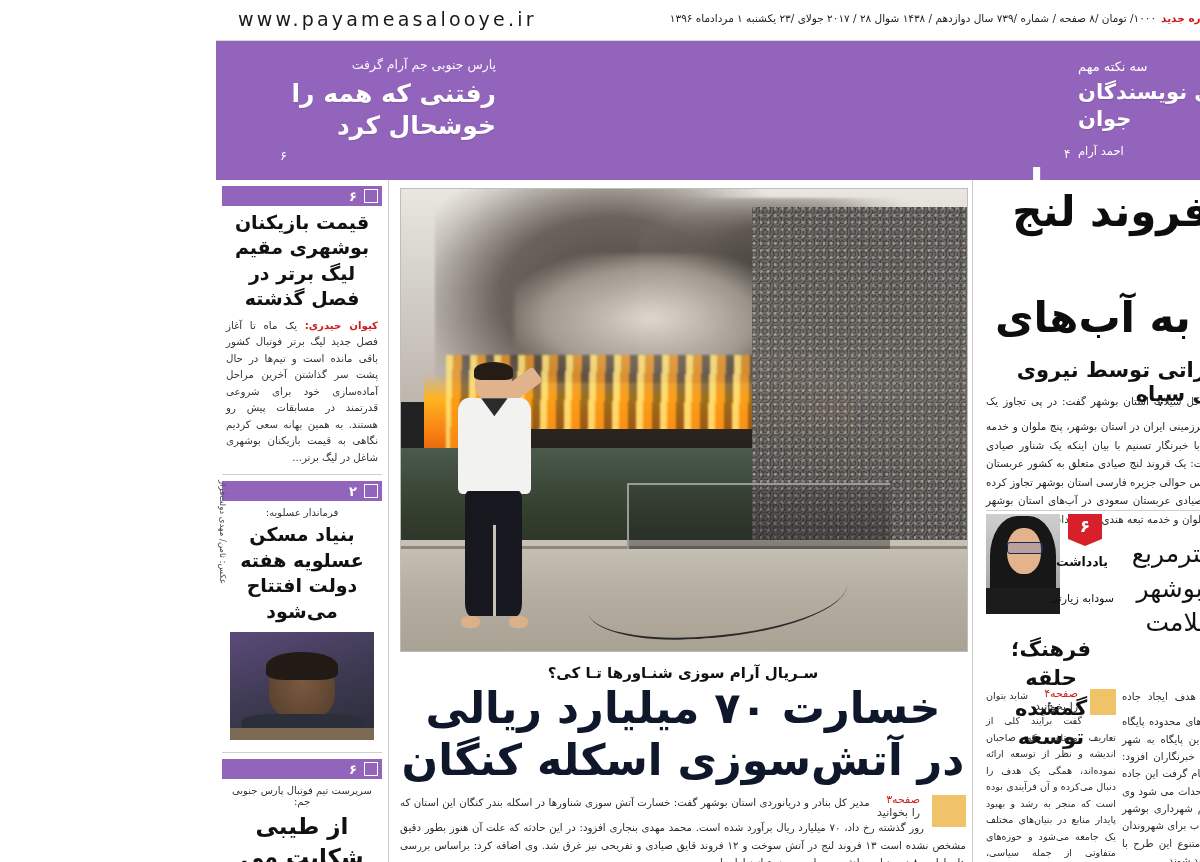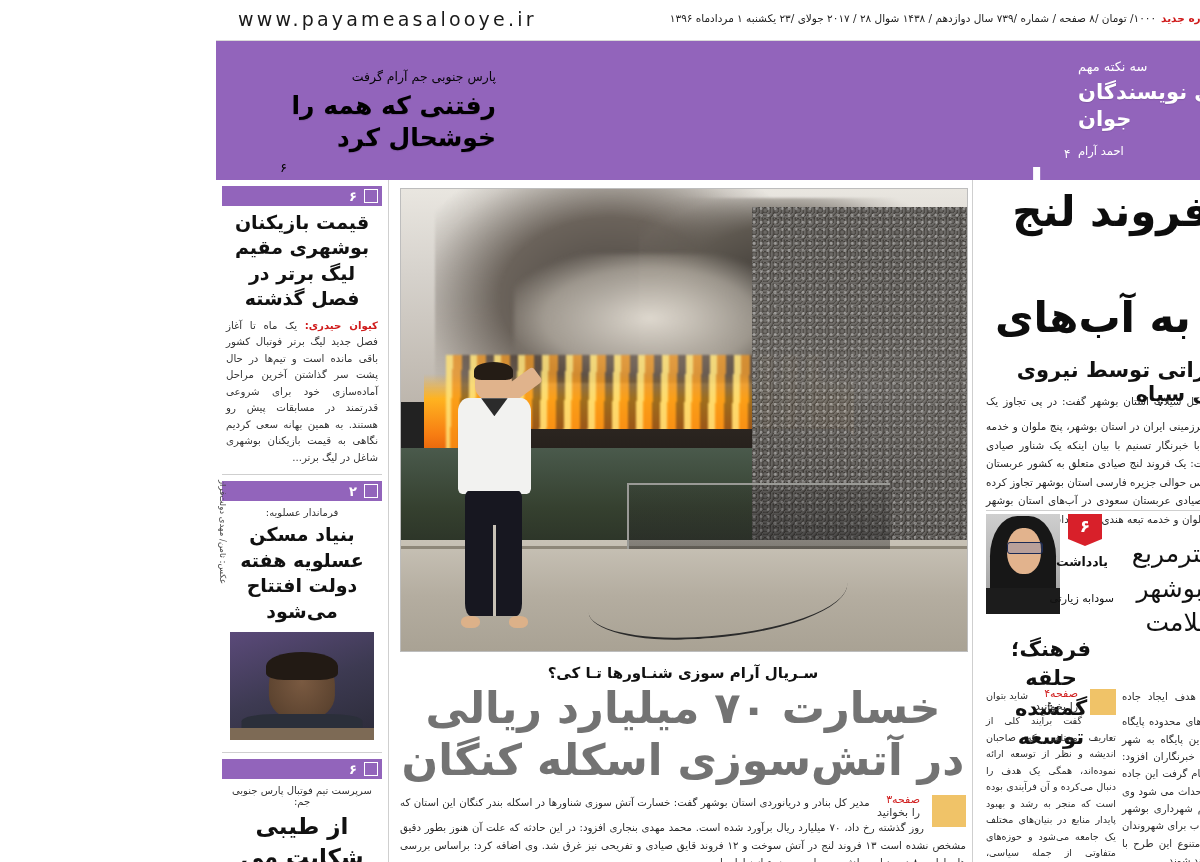--- a/index.html
+++ b/index.html
@@ -37,22 +37,22 @@
 
   
   .masthead{
     position:absolute;left:0;top:41px;width:1200px;height:139px;
     background:#9264bb;
   }
   .masthead-inner{position:relative;width:100%;height:100%;}
 
   
   .teaser-left{
-    position:absolute;left:0;top:28px;width:290px;
-    text-align:left;color:#000000;padding-left:26px;box-sizing:border-box;
+    position:absolute;left:0;top:16px;width:290px;
+    text-align:left;color:#ffffff;padding-left:26px;box-sizing:border-box;
   }
   .teaser-left .kicker{font-size:12.5px;font-weight:normal;opacity:.95;margin-bottom:6px;text-align:right;padding-right:10px;}
   .teaser-left .t1,.teaser-left .t2{
     font-size:25px;font-weight:bold;line-height:1.28;text-align:right;padding-right:10px;
     text-shadow:0 1px 1px rgba(0,0,0,.12);
   }
   .teaser-left .pagenum{font-size:13px;margin-top:6px;text-align:left;padding-left:38px;}
 
   
   .logo-wrap{
@@ -210,21 +210,21 @@
     transform:rotate(-36deg);transform-origin:left center;border-radius:4px;}
   .man .foot1{position:absolute;left:4%;bottom:-2%;width:26%;height:5%;background:#dcb189;border-radius:40%;}
   .man .foot2{position:absolute;right:4%;bottom:-2%;width:26%;height:5%;background:#dcb189;border-radius:40%;}
 
   .center-kicker{
     position:absolute;left:6px;top:484px;width:566px;text-align:center;
     font-size:15px;font-weight:bold;color:#111;
   }
   .center-head{
     position:absolute;left:6px;top:502px;width:566px;text-align:center;
-    font-size:43px;line-height:1.22;font-weight:bold;color:#737373;
+    font-size:43px;line-height:1.22;font-weight:bold;color:#0f172a;
   }
   .center-body{
     position:absolute;left:6px;top:614px;width:566px;
     font-size:10.2px;line-height:1.72;color:#2a2a2a;text-align:justify;text-align-last:right;
   }
   .drop{
     float:right;width:34px;height:32px;background:#f0c368;margin:1px 0 0 8px;
   }
   .pagetag{
     display:inline-block;font-size:11px;color:#d01c1c;line-height:1.15;

